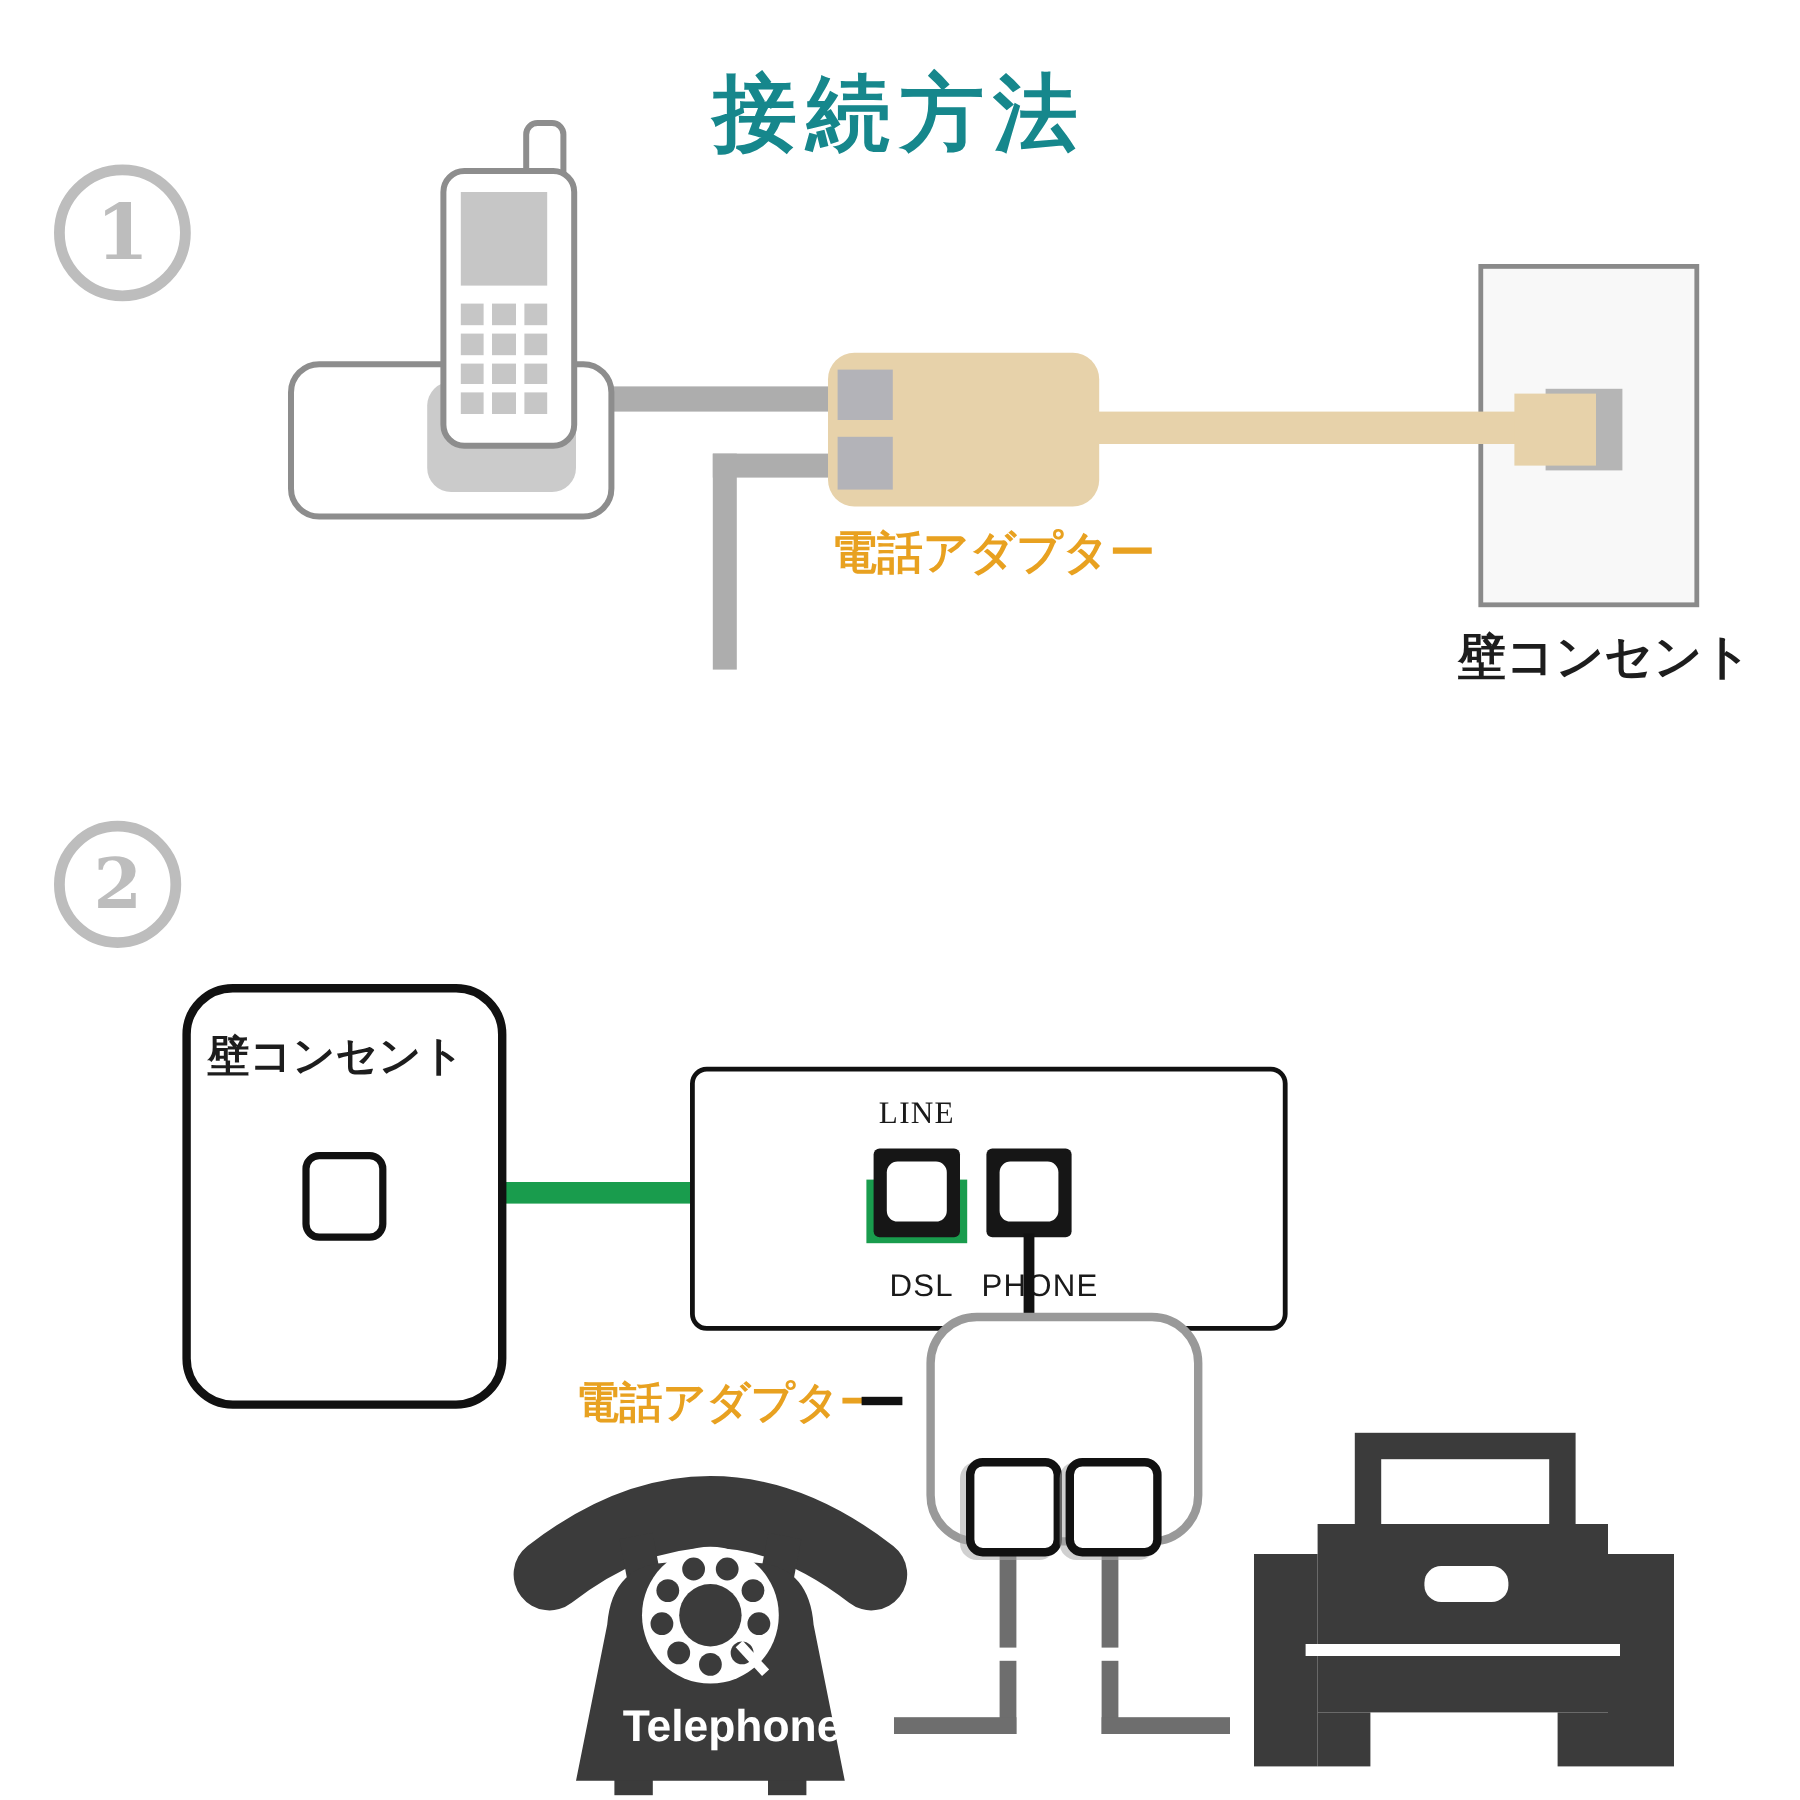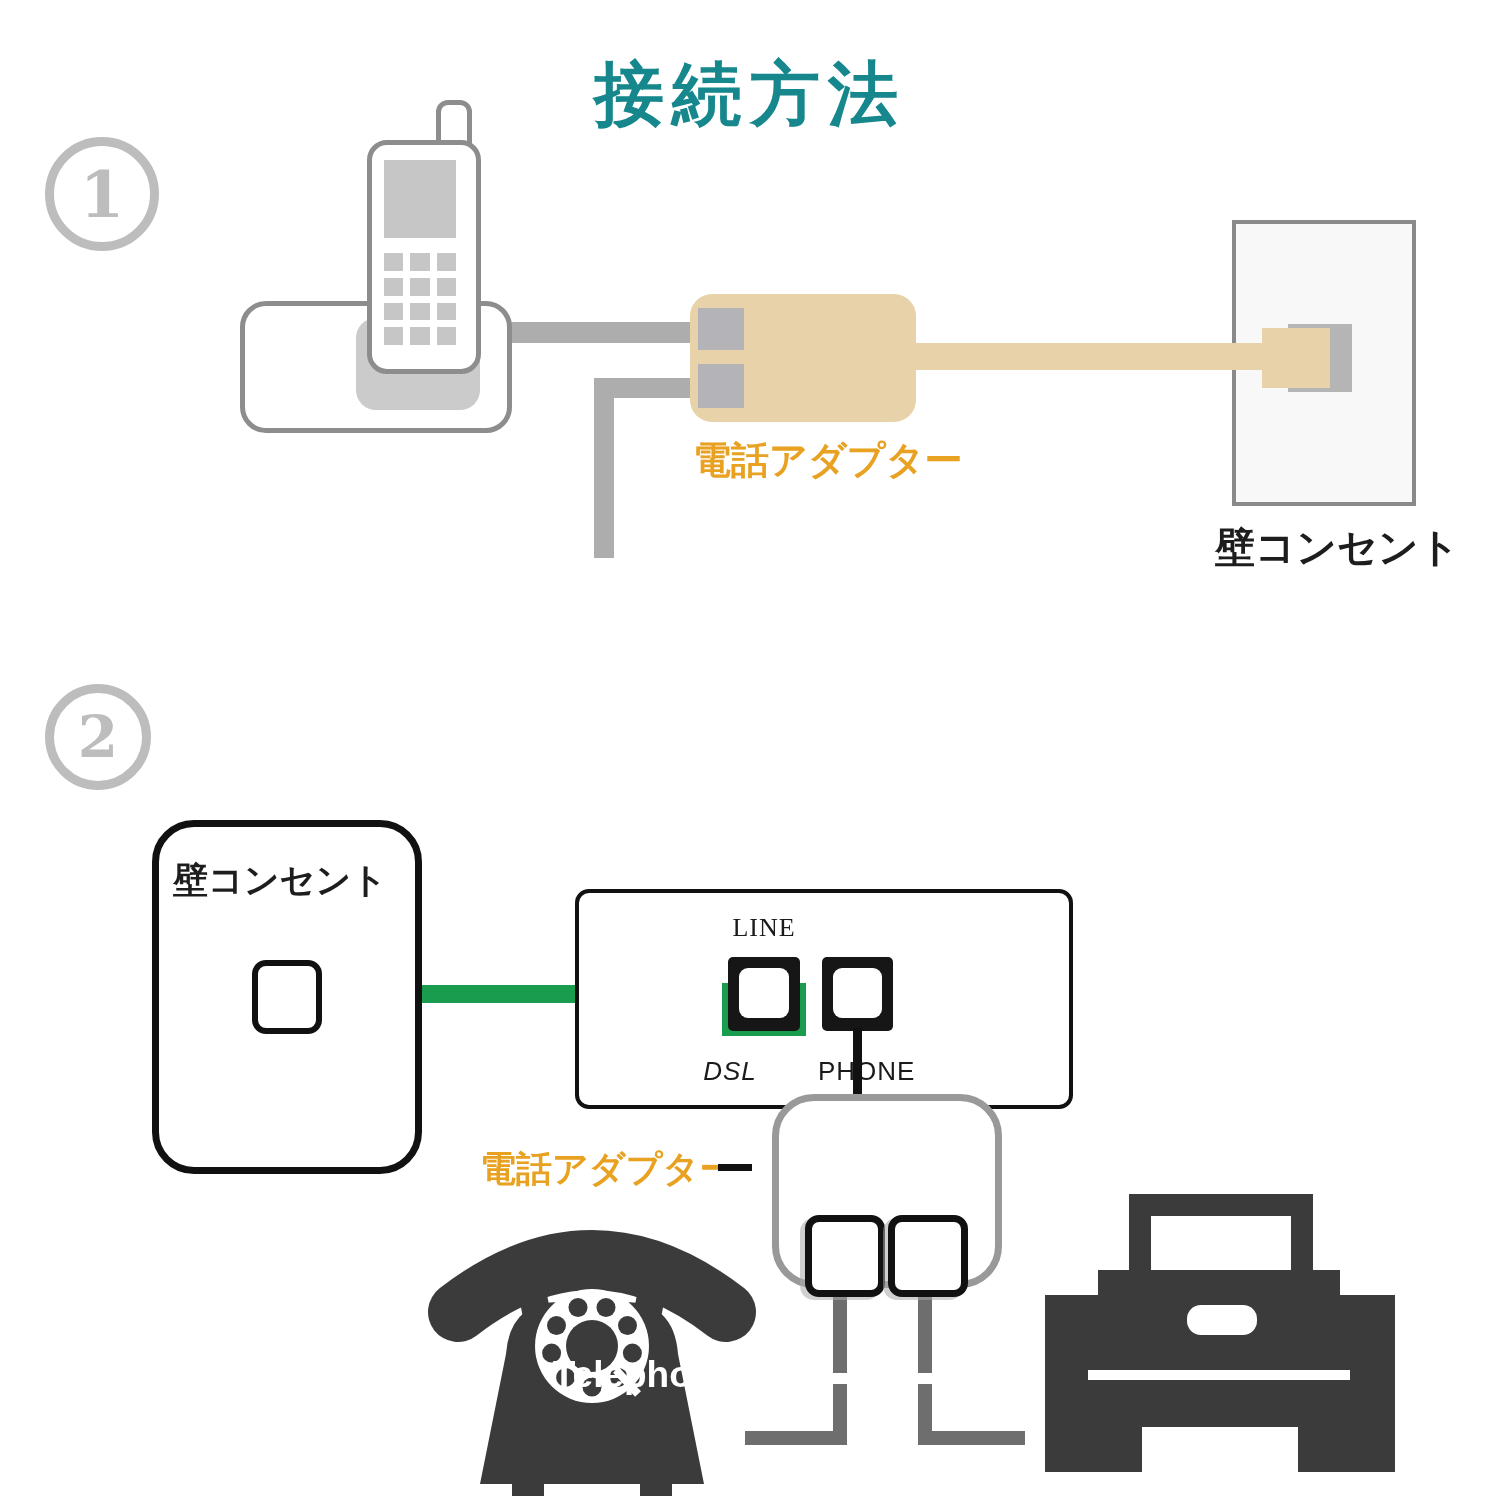--- a/index.html
+++ b/index.html
@@ -100,21 +100,21 @@
        border:4px solid #111;border-radius:14px;z-index:2;"></div>
   <div class="abs modem-label" style="left:724px;top:901px;width:80px;z-index:3;font-family:Liberation Serif, serif;">LINE</div>
 
   <div class="abs" style="left:722px;top:971px;width:84px;height:53px;background:var(--green);z-index:3;"></div>
   <div class="abs port-black" style="left:728px;top:945px;width:72px;height:74px;z-index:4;">
       <div class="port-inner"></div>
     </div>
   <div class="abs port-black" style="left:822px;top:945px;width:71px;height:74px;z-index:4;">
       <div class="port-inner"></div>
     </div>
-  <div class="abs modem-label" style="left:694px;top:1044px;width:72px;z-index:3;font-style:italic;">DSL</div>
+  <div class="abs modem-label" style="left:732px;top:1044px;width:72px;z-index:3;">DSL</div>
   <div class="abs modem-label" style="left:818px;top:1044px;width:80px;z-index:6;text-align:right;">PHONE</div>
 
   <div class="abs" style="left:853px;top:1016px;width:9px;height:76px;background:#111;z-index:6;"></div>
 
   <div class="abs" style="left:772px;top:1082px;width:216px;height:180px;background:#fff;
        border:7px solid #999;border-radius:42px;z-index:7;"></div>
   <div class="abs orange-label" style="left:480px;top:1133px;font-size:36px;z-index:8;">電話アダプター</div>
   <div class="abs" style="left:718px;top:1152px;width:34px;height:7px;background:#111;z-index:8;"></div>
   <div class="abs white-port" style="left:805px;top:1203px;width:66px;height:68px;z-index:8;"></div>
   <div class="abs white-port" style="left:888px;top:1203px;width:66px;height:68px;z-index:8;"></div>
@@ -141,21 +141,21 @@
       <circle cx="131.6" cy="149.1" r="9.5"></circle>
         <circle cx="136.5" cy="121.5" r="9.5"></circle>
       <circle cx="158" cy="103.5" r="9.5"></circle>
         <circle cx="186" cy="103.5" r="9.5"></circle>
       <circle cx="207.5" cy="121.5" r="9.5"></circle>
         <circle cx="212.4" cy="149.1" r="9.5"></circle>
       <circle cx="198.4" cy="173.4" r="9.5"></circle>
     </g>
     <line x1="196" y1="166" x2="218" y2="190" stroke="#fff" stroke-width="8"></line>
   </svg>
-  <div class="abs dev-label" style="left:485px;top:1342px;width:250px;font-size:37px;z-index:6;text-align:right;">Telephone</div>
+  <div class="abs dev-label" style="left:485px;top:1406px;width:250px;font-size:37px;z-index:6;">Telephone</div>
 
   <svg class="abs" style="left:1040px;top:1165px;z-index:5;" width="360" height="330" viewBox="0 0 360 330">
     <rect x="100" y="28" width="162" height="84" fill="#fff" stroke="#3b3b3b" stroke-width="22"></rect>
     <rect x="58" y="93" width="242" height="102" fill="#3b3b3b"></rect>
     <rect x="147" y="128" width="70" height="30" rx="14" fill="#fff"></rect>
     <rect x="5" y="118" width="53" height="177" fill="#3b3b3b"></rect>
     <rect x="300" y="118" width="55" height="177" fill="#3b3b3b"></rect>
     <rect x="58" y="195" width="242" height="55" fill="#3b3b3b"></rect>
     <rect x="58" y="250" width="44" height="45" fill="#3b3b3b"></rect>
     <rect x="258" y="250" width="42" height="45" fill="#3b3b3b"></rect>

